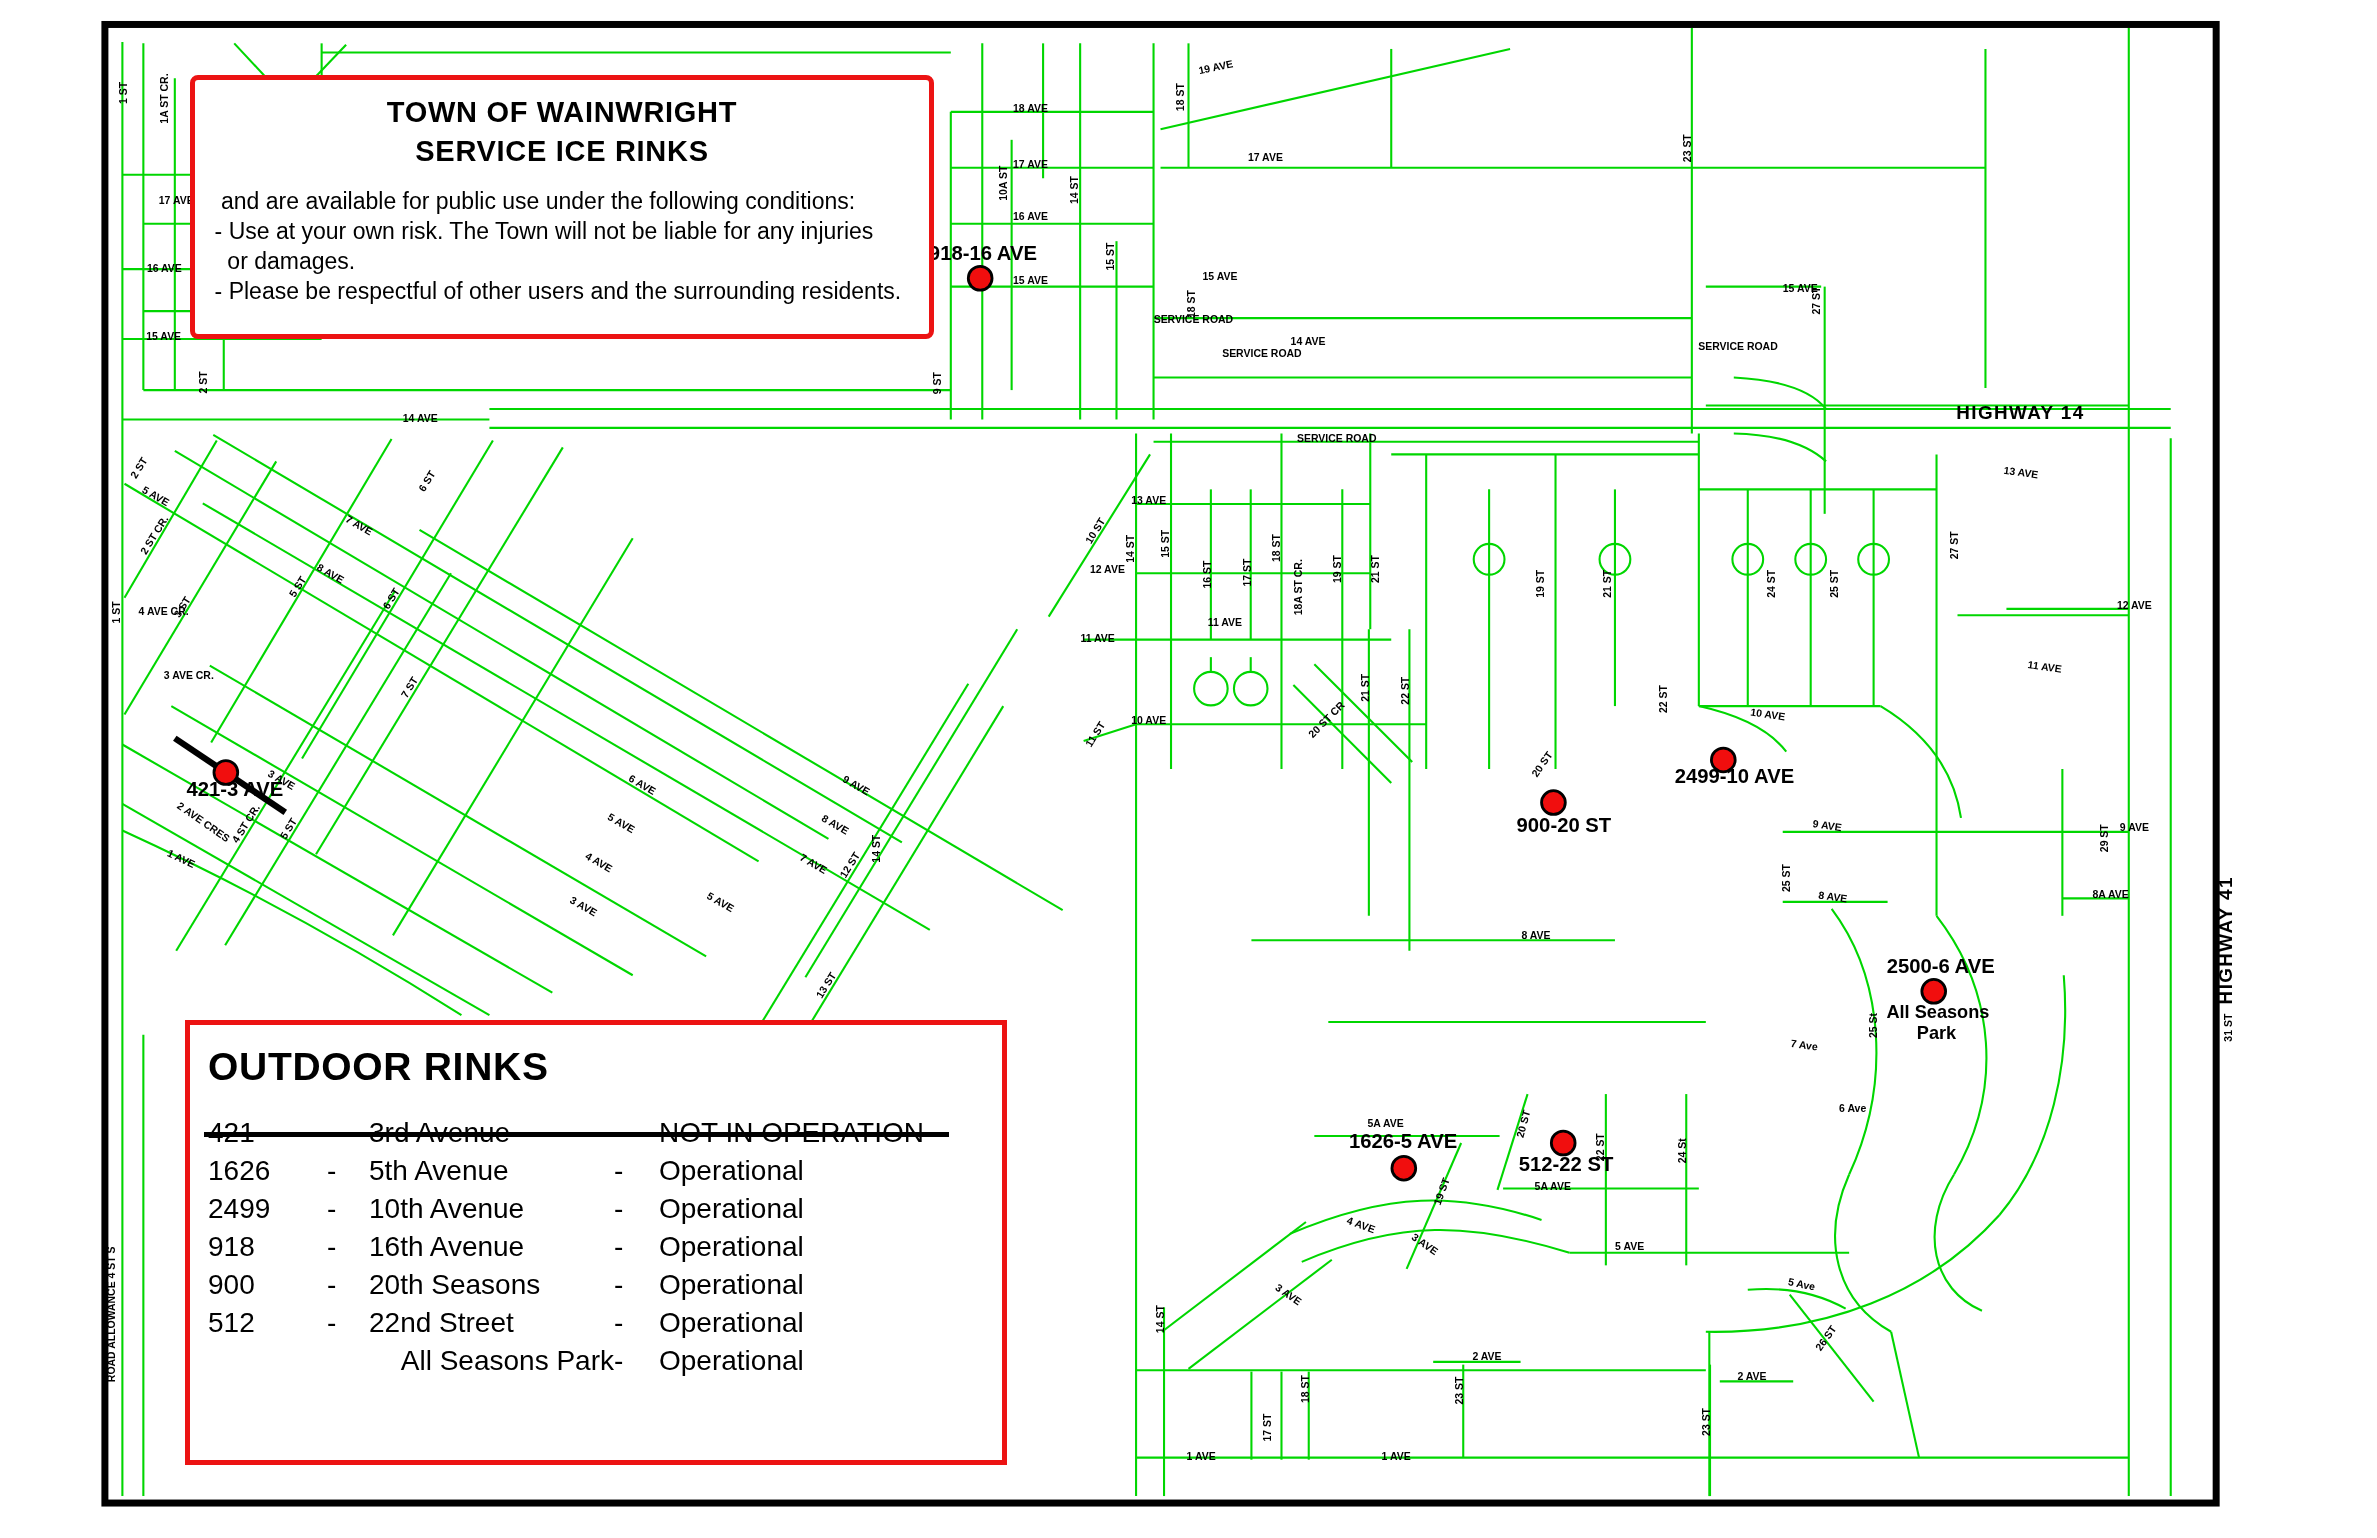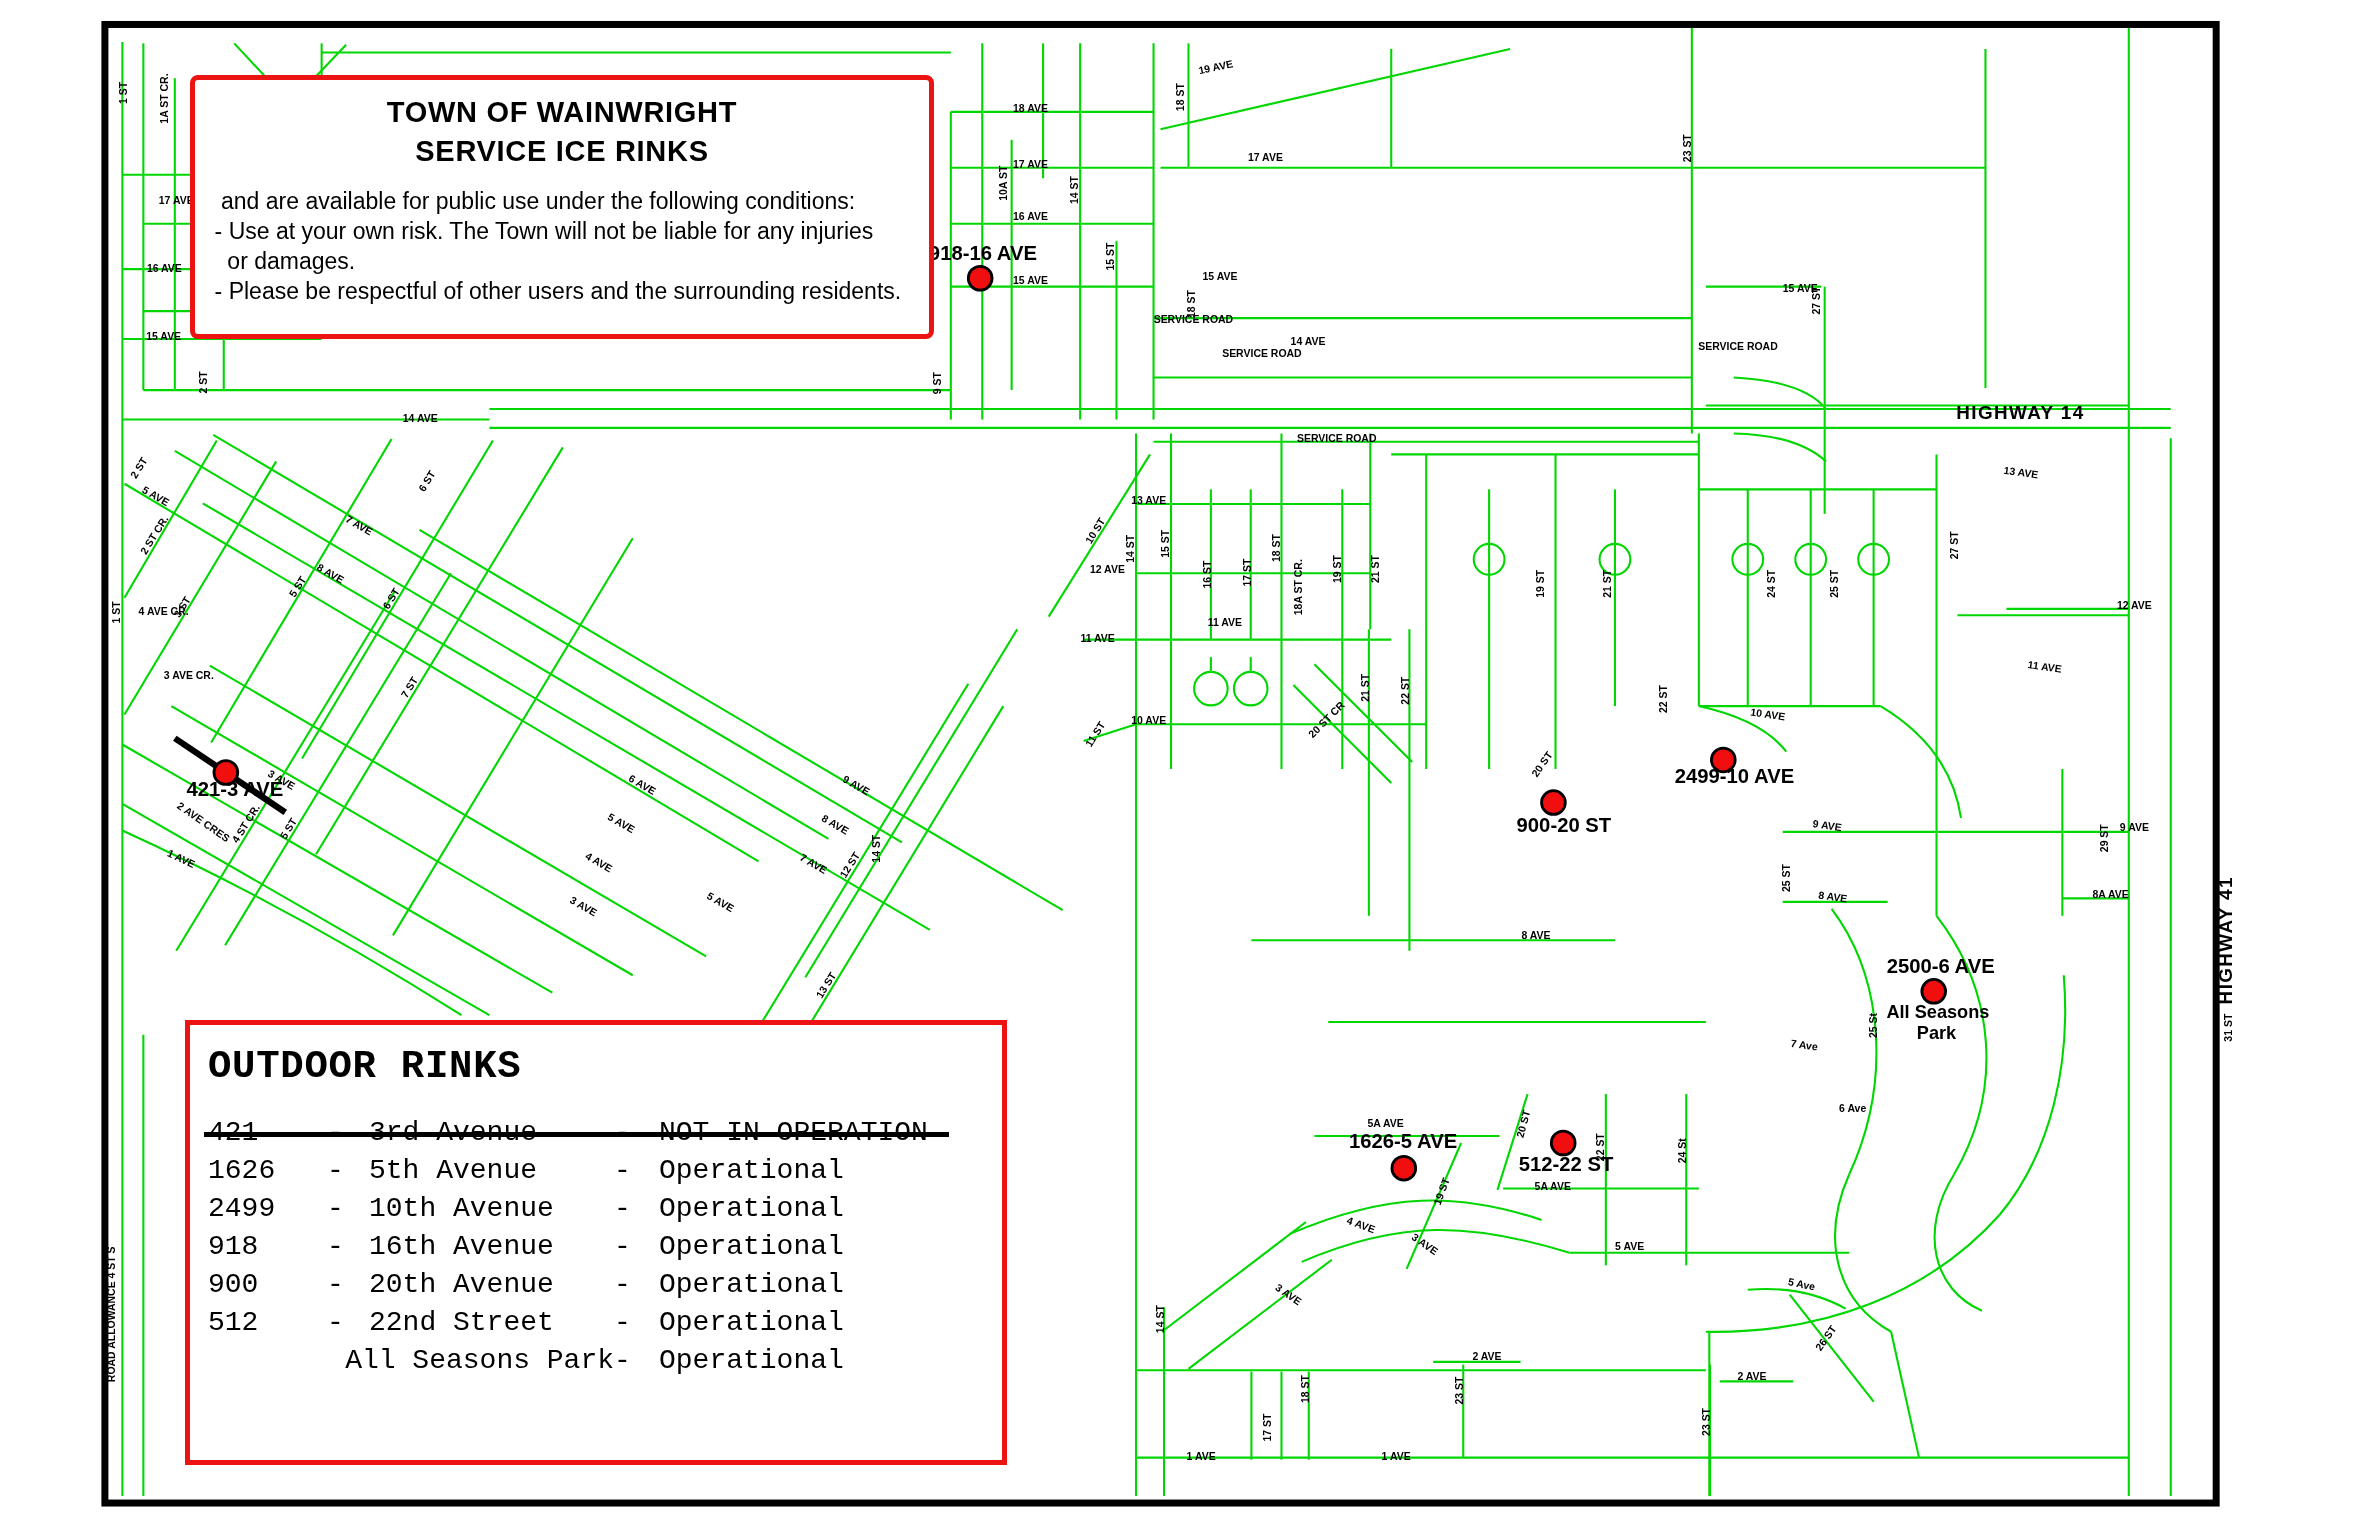--- a/index.html
+++ b/index.html
@@ -12,21 +12,21 @@
   .rl.lg{font-size:27px;font-weight:700;letter-spacing:2px;}
   .mk-label{font-family:"Liberation Sans",sans-serif;font-size:29px;font-weight:700;fill:#000;text-anchor:middle;}
   .mk-sub{font-family:"Liberation Sans",sans-serif;font-size:26px;font-weight:700;fill:#000;text-anchor:middle;}
   .mk-dot{fill:#f10e0e;stroke:#000;stroke-width:4;}
   .mk-strike{stroke:#000;stroke-width:9;}
   .info-box{position:absolute;background:#ffffff;border:5.6px solid #ec1313;box-sizing:border-box;color:#000;}
   .title-box{left:190px;top:75px;width:744px;height:264px;padding:12.6px 19.6px 7px 19.6px;border-radius:8px;}
   .tb-title{font-size:29px;font-weight:700;text-align:center;line-height:39px;letter-spacing:0.7px;}
   .tb-body{margin-top:15.4px;}
   .tb-line{font-size:23px;line-height:30px;white-space:pre;}
-  .legend-box{left:185px;top:1020px;width:822px;height:445px;padding:19.6px 14px 7px 18px;font-family:Liberation Mono, monospace;}
+  .legend-box{left:185px;top:1020px;width:822px;height:445px;padding:19.6px 14px 7px 18px;}
   .lg-title{font-size:39px;font-weight:800;letter-spacing:0.7px;margin-bottom:25px;}
   .lg-rows{position:relative;}
   .lg-row{display:grid;grid-template-columns:119px 42px 245px 45px auto;font-size:28px;line-height:38px;position:relative;}
   .lg-row .cell{white-space:nowrap;}
   .lg-row .wide{grid-column:1 / span 3;text-align:right;}
   .lg-strike{position:absolute;left:-4.2px;right:39px;top:18px;height:5.6px;background:#000;}
 </style>
 </head>
 <body>
 
@@ -397,21 +397,21 @@
         <div class="lg-row">
           <div class="cell">918</div>
           <div class="cell">-</div>
           <div class="cell">16th Avenue</div>
           <div class="cell">-</div>
           <div class="cell">Operational</div>
         </div>
         <div class="lg-row">
           <div class="cell">900</div>
           <div class="cell">-</div>
-          <div class="cell">20th Avenue</div>
+          <div class="cell">20th Seasons</div>
           <div class="cell">-</div>
           <div class="cell">Operational</div>
         </div>
         <div class="lg-row">
           <div class="cell">512</div>
           <div class="cell">-</div>
           <div class="cell">22nd Street</div>
           <div class="cell">-</div>
           <div class="cell">Operational</div>
         </div>

